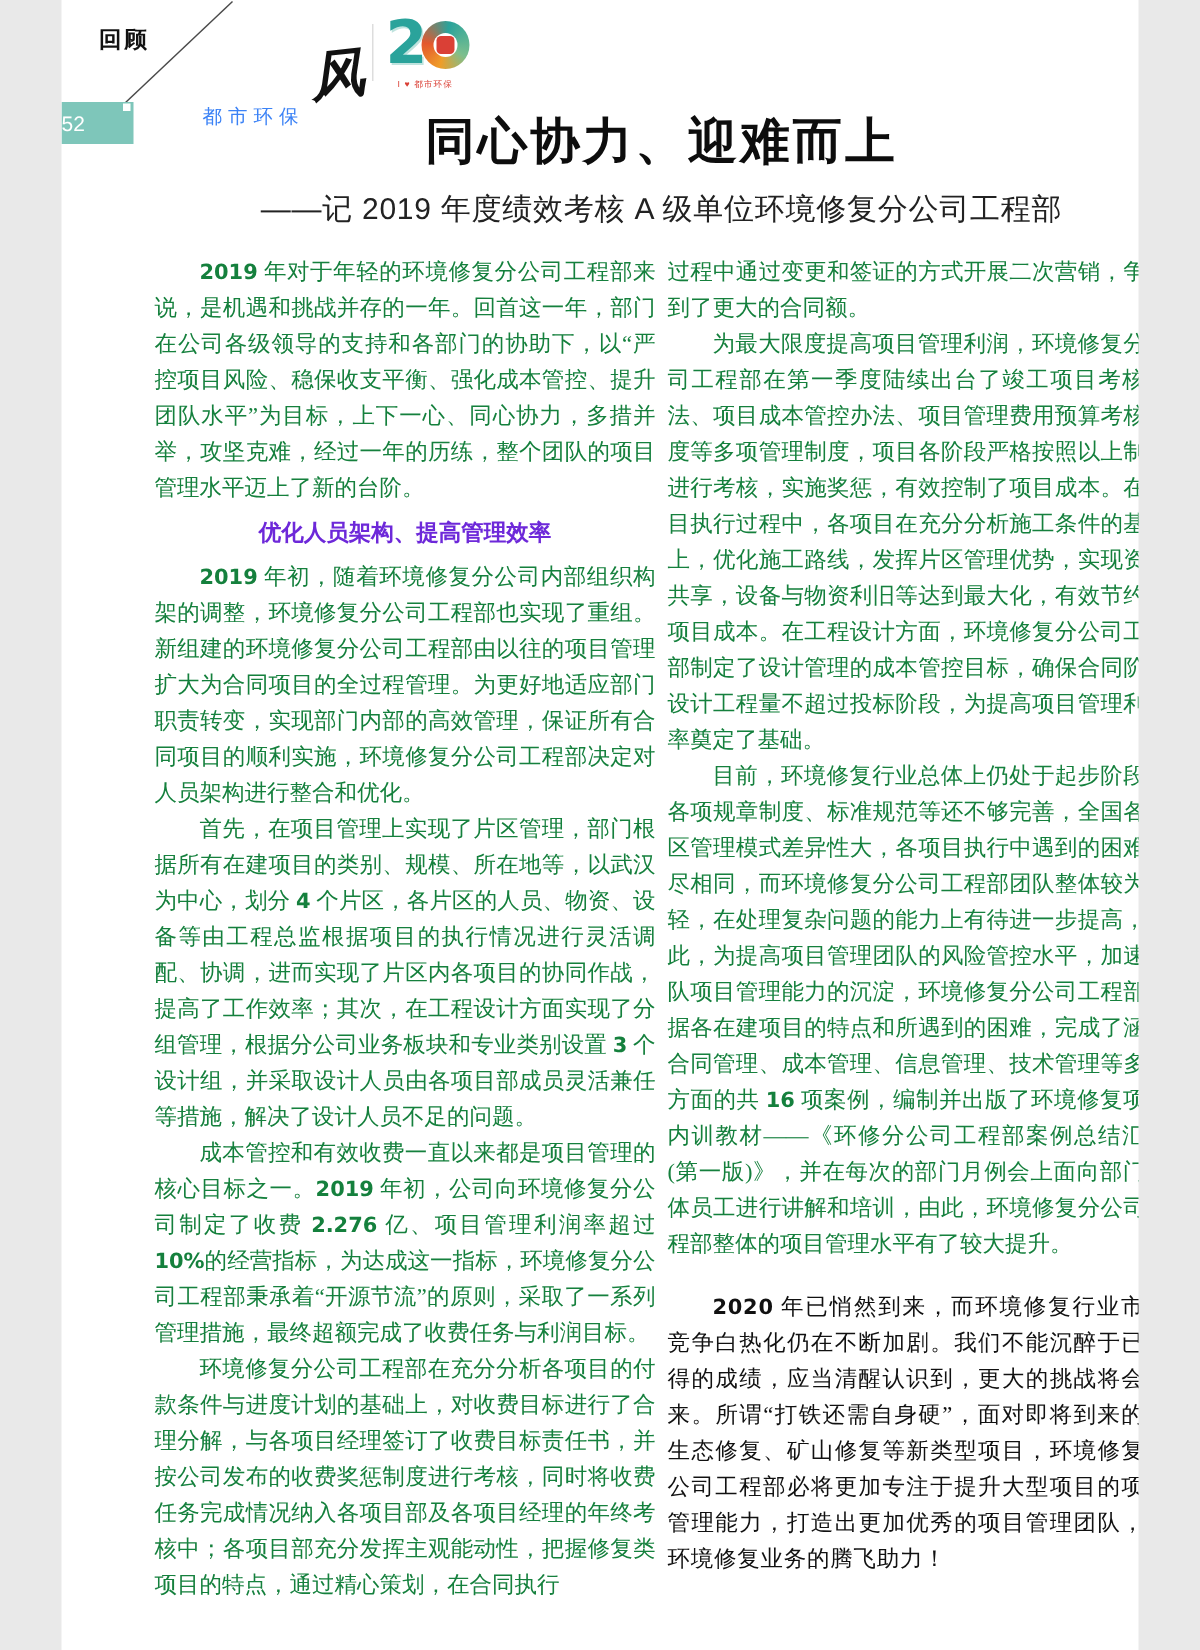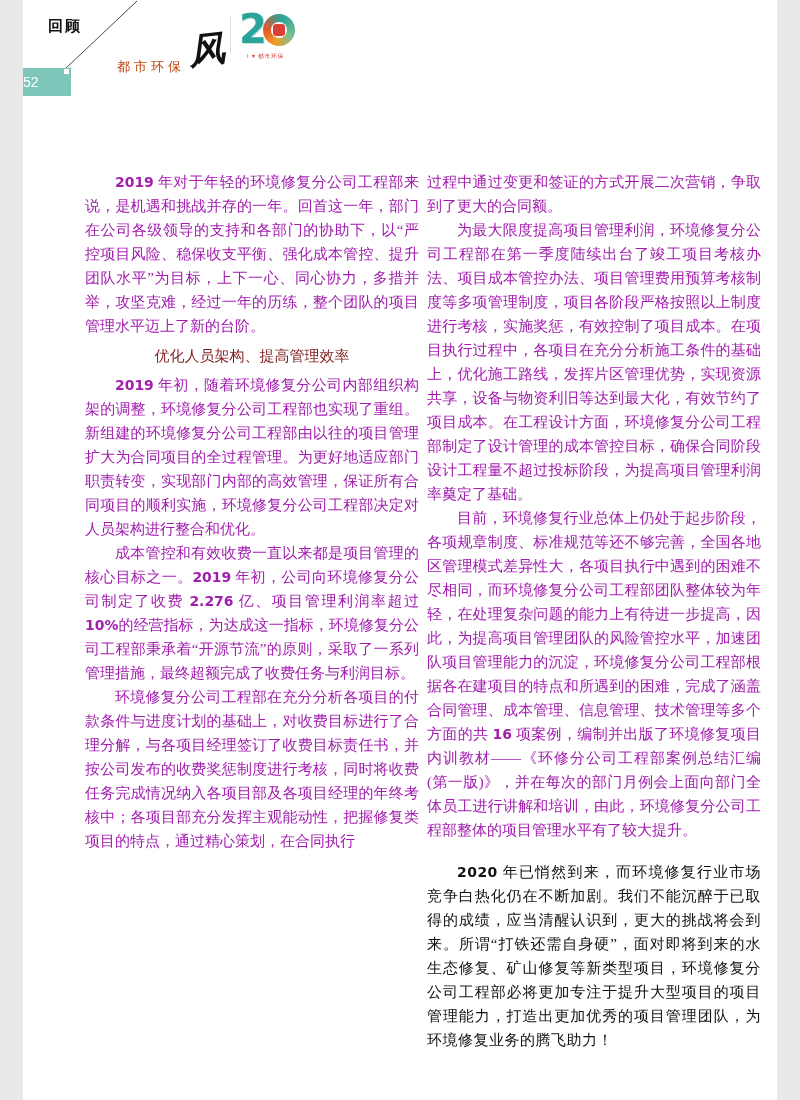--- a/index.html
+++ b/index.html
@@ -1,19 +1,19 @@
 <!DOCTYPE html>
 <html style="--teal: #7ec6ba; --logo-teal: #2aa39b; --logo-orange: #ef9d28; --logo-red: #da4036;"><head>
 <meta charset="utf-8">
 <style>
   html,body{margin:0;padding:0;background:#e9e9e9;}
   .page{
     position:relative;width:718px;height:1100px;background:#ffffff;
     margin:0 auto;overflow:hidden;
-    font-family:"Liberation Serif","DejaVu Serif",serif;color:#1c1c1c;padding-left:36px;
+    font-family:"Liberation Serif","DejaVu Serif",serif;color:#1c1c1c;
   }
   
   .review-label{
     position:absolute;left:25px;top:17px;
     font-family:"Liberation Sans","DejaVu Sans",sans-serif;
     font-size:15px;font-weight:bold;color:#111;letter-spacing:2px;
   }
   .diag{position:absolute;left:0;top:0;}
   .diag line{stroke:#4a4a4a;stroke-width:1;}
   .pagenum{
@@ -21,22 +21,22 @@
     background:var(--teal,#7ec6ba);color:#fff;
     font-family:"Liberation Sans","DejaVu Sans",sans-serif;
     font-size:14px;line-height:28px;text-align:left;
   }
   .pagenum .notch{
     position:absolute;right:2px;top:1px;width:5px;height:5px;background:#fff;
   }
   .maglogo{position:absolute;left:94px;top:22px;height:40px;}
   .magname{
     font-family:Liberation Serif, serif;
-    font-size:13px;color:#c2410c;letter-spacing:4px;
-    position:relative;top:13px;
+    font-size:13px;color:#3b82f6;letter-spacing:4px;
+    position:relative;top:24px;
   }
   .callig{
     display:inline-block;
     font-family:"Liberation Serif","DejaVu Serif",serif;
     font-style:italic;font-weight:bold;font-size:36px;color:#111;
     transform:rotate(-6deg);position:relative;top:4px;margin-left:4px;
   }
   .vdiv{position:absolute;left:207px;top:16px;width:1px;height:38px;background:#ddd;}
   .logo20{position:absolute;left:216px;top:10px;width:64px;height:54px;}
   .logo20 .two{
@@ -76,26 +76,26 @@
     font-size:20px;color:#222;letter-spacing:.5px;
   }
   
   .columns{
     position:absolute;left:62px;top:170px;width:676px;
     display:flex;gap:8px;
   }
   .col{width:334px;}
   .para{
     margin:0;font-size:15px;line-height:24px;text-align:justify;
-    text-indent:2em;color:#a21caf;
+    text-indent:2em;color:#15803d;
   }
   .para.cont{text-indent:0;}
   .col-heading{
     font-family:"Liberation Sans","DejaVu Sans",sans-serif;
-    font-size:15px;font-weight:normal;text-align:center;color:#7f1d1d;
+    font-size:15px;font-weight:bold;text-align:center;color:#6d28d9;
     line-height:24px;margin:6px 0 5px 0;
   }
   .closing{
     margin:18px 0 0 0;font-size:15px;line-height:24px;text-align:justify;
     text-indent:2em;color:#111;letter-spacing:.5px;
   }
   .num{
     font-family:"DejaVu Sans","Liberation Sans",sans-serif;
     font-weight:bold;font-size:.93em;
   }
@@ -121,26 +121,31 @@
   </div>
 
   <i class="vdiv"></i>
 
   <div class="logo20">
     <span class="two">2</span>
     <span class="zero"></span>
     <span class="tagline">I ♥ 都市环保</span>
   </div>
 
+  <div class="titleblock">
+    <h1>同心协力、迎难而上</h1>
+    <div class="subtitle">——记 2019 年度绩效考核 A 级单位环境修复分公司工程部</div>
+  </div>
 
   <div class="columns">
     <div class="col">
         <div class="para"><b class="num">2019</b> 年对于年轻的环境修复分公司工程部来说，是机遇和挑战并存的一年。回首这一年，部门在公司各级领导的支持和各部门的协助下，以“严控项目风险、稳保收支平衡、强化成本管控、提升团队水平”为目标，上下一心、同心协力，多措并举，攻坚克难，经过一年的历练，整个团队的项目管理水平迈上了新的台阶。</div>
         <div class="col-heading">优化人员架构、提高管理效率</div>
         <div class="para"><b class="num">2019</b> 年初，随着环境修复分公司内部组织构架的调整，环境修复分公司工程部也实现了重组。新组建的环境修复分公司工程部由以往的项目管理扩大为合同项目的全过程管理。为更好地适应部门职责转变，实现部门内部的高效管理，保证所有合同项目的顺利实施，环境修复分公司工程部决定对人员架构进行整合和优化。</div>
+        <div class="para">首先，在项目管理上实现了片区管理，部门根据所有在建项目的类别、规模、所在地等，以武汉为中心，划分 <b class="num">4</b> 个片区，各片区的人员、物资、设备等由工程总监根据项目的执行情况进行灵活调配、协调，进而实现了片区内各项目的协同作战，提高了工作效率；其次，在工程设计方面实现了分组管理，根据分公司业务板块和专业类别设置 <b class="num">3</b> 个设计组，并采取设计人员由各项目部成员灵活兼任等措施，解决了设计人员不足的问题。</div>
         <div class="para">成本管控和有效收费一直以来都是项目管理的核心目标之一。<b class="num">2019</b> 年初，公司向环境修复分公司制定了收费 <b class="num">2.276</b> 亿、项目管理利润率超过 <b class="num">10%</b>的经营指标，为达成这一指标，环境修复分公司工程部秉承着“开源节流”的原则，采取了一系列管理措施，最终超额完成了收费任务与利润目标。</div>
         <div class="para">环境修复分公司工程部在充分分析各项目的付款条件与进度计划的基础上，对收费目标进行了合理分解，与各项目经理签订了收费目标责任书，并按公司发布的收费奖惩制度进行考核，同时将收费任务完成情况纳入各项目部及各项目经理的年终考核中；各项目部充分发挥主观能动性，把握修复类项目的特点，通过精心策划，在合同执行</div>
       </div>
     <div class="col">
         <div class="para cont">过程中通过变更和签证的方式开展二次营销，争取到了更大的合同额。</div>
         <div class="para">为最大限度提高项目管理利润，环境修复分公司工程部在第一季度陆续出台了竣工项目考核办法、项目成本管控办法、项目管理费用预算考核制度等多项管理制度，项目各阶段严格按照以上制度进行考核，实施奖惩，有效控制了项目成本。在项目执行过程中，各项目在充分分析施工条件的基础上，优化施工路线，发挥片区管理优势，实现资源共享，设备与物资利旧等达到最大化，有效节约了项目成本。在工程设计方面，环境修复分公司工程部制定了设计管理的成本管控目标，确保合同阶段设计工程量不超过投标阶段，为提高项目管理利润率奠定了基础。</div>
         <div class="para">目前，环境修复行业总体上仍处于起步阶段，各项规章制度、标准规范等还不够完善，全国各地区管理模式差异性大，各项目执行中遇到的困难不尽相同，而环境修复分公司工程部团队整体较为年轻，在处理复杂问题的能力上有待进一步提高，因此，为提高项目管理团队的风险管控水平，加速团队项目管理能力的沉淀，环境修复分公司工程部根据各在建项目的特点和所遇到的困难，完成了涵盖合同管理、成本管理、信息管理、技术管理等多个方面的共 <b class="num">16</b> 项案例，编制并出版了环境修复项目内训教材——《环修分公司工程部案例总结汇编(第一版)》，并在每次的部门月例会上面向部门全体员工进行讲解和培训，由此，环境修复分公司工程部整体的项目管理水平有了较大提升。</div>
         <div class="closing"><b class="num">2020</b> 年已悄然到来，而环境修复行业市场竞争白热化仍在不断加剧。我们不能沉醉于已取得的成绩，应当清醒认识到，更大的挑战将会到来。所谓“打铁还需自身硬”，面对即将到来的水生态修复、矿山修复等新类型项目，环境修复分公司工程部必将更加专注于提升大型项目的项目管理能力，打造出更加优秀的项目管理团队，为环境修复业务的腾飞助力！</div>
       </div>
   </div>

